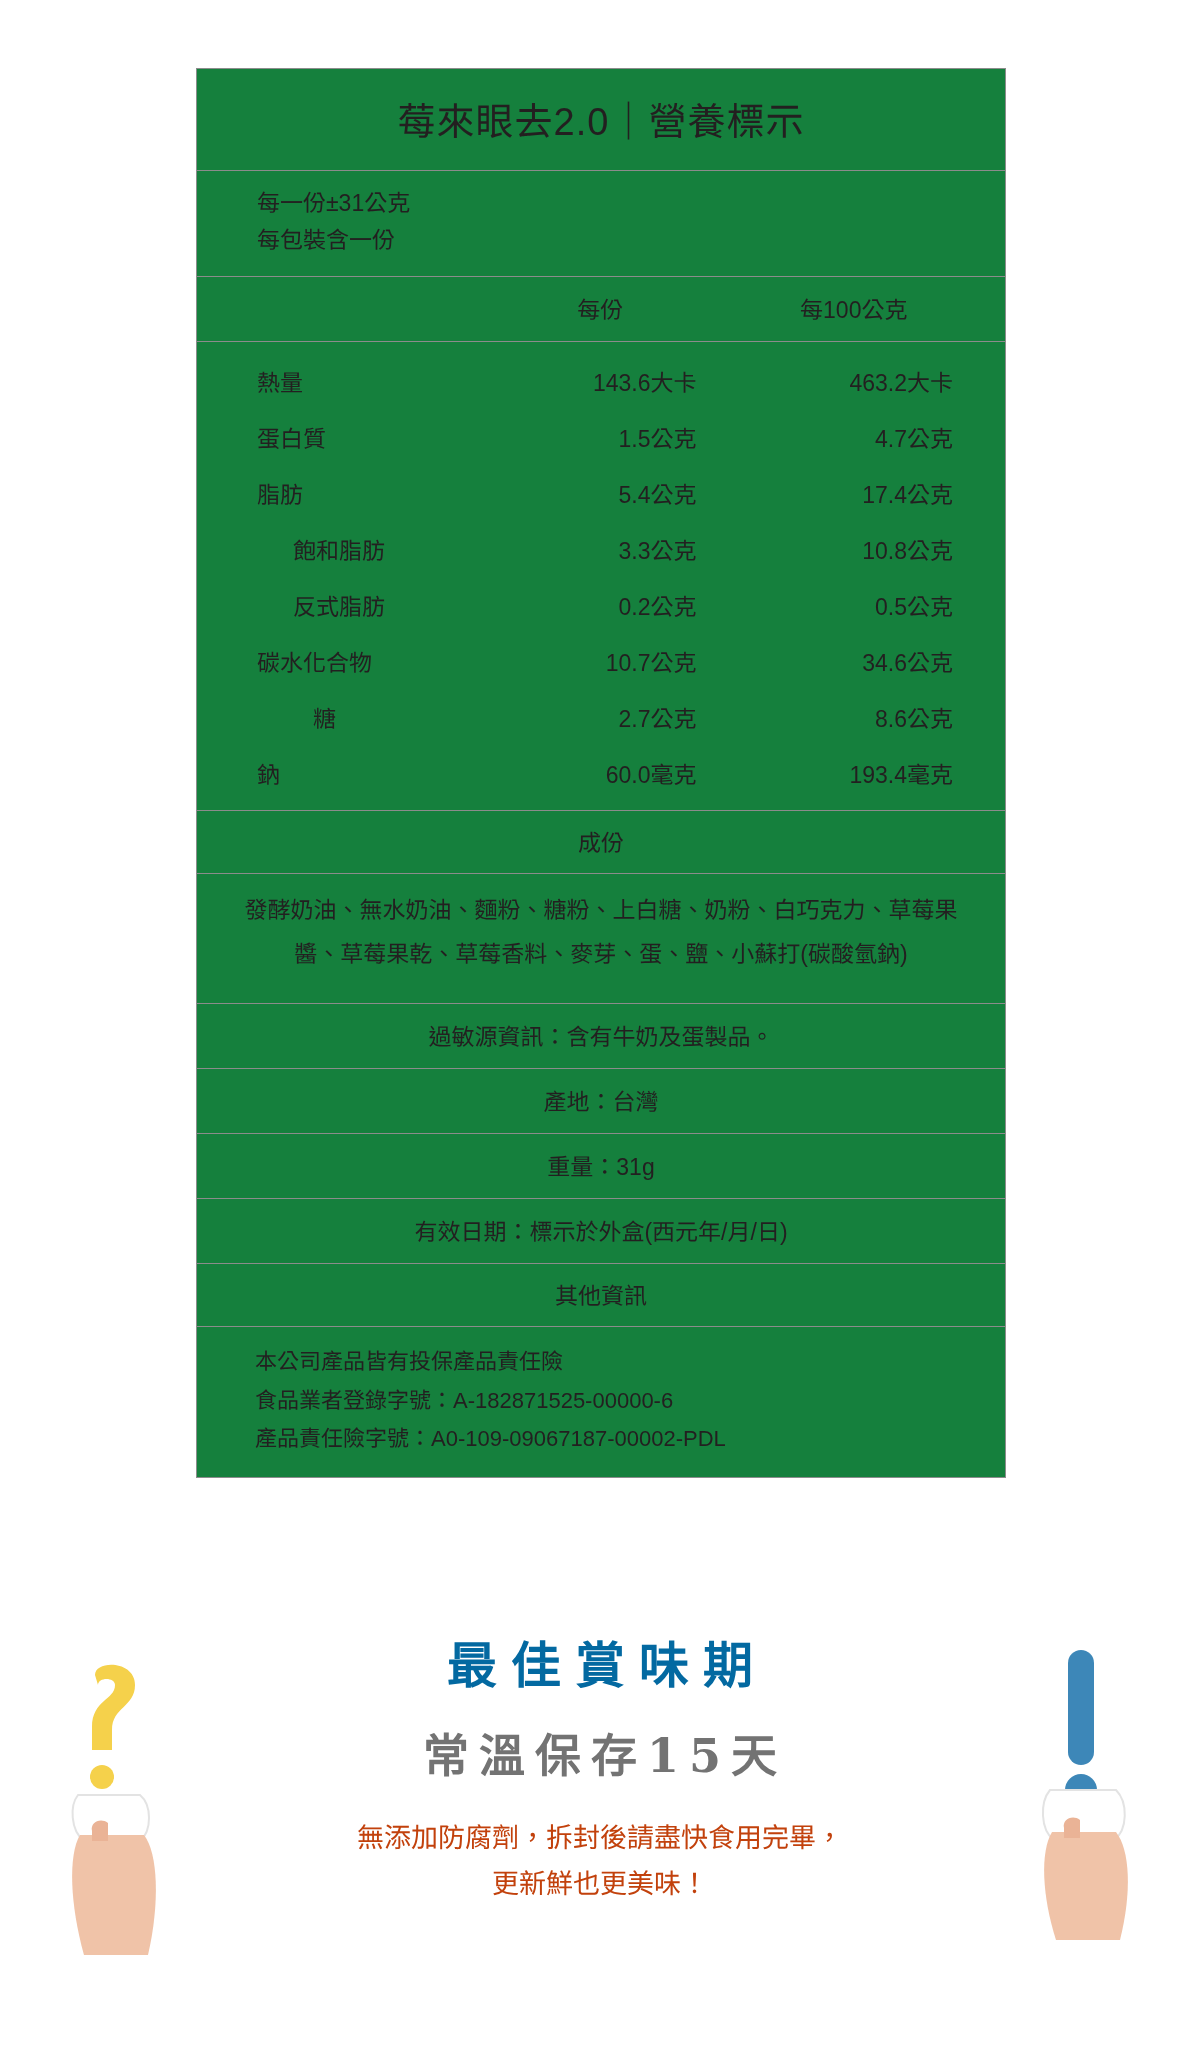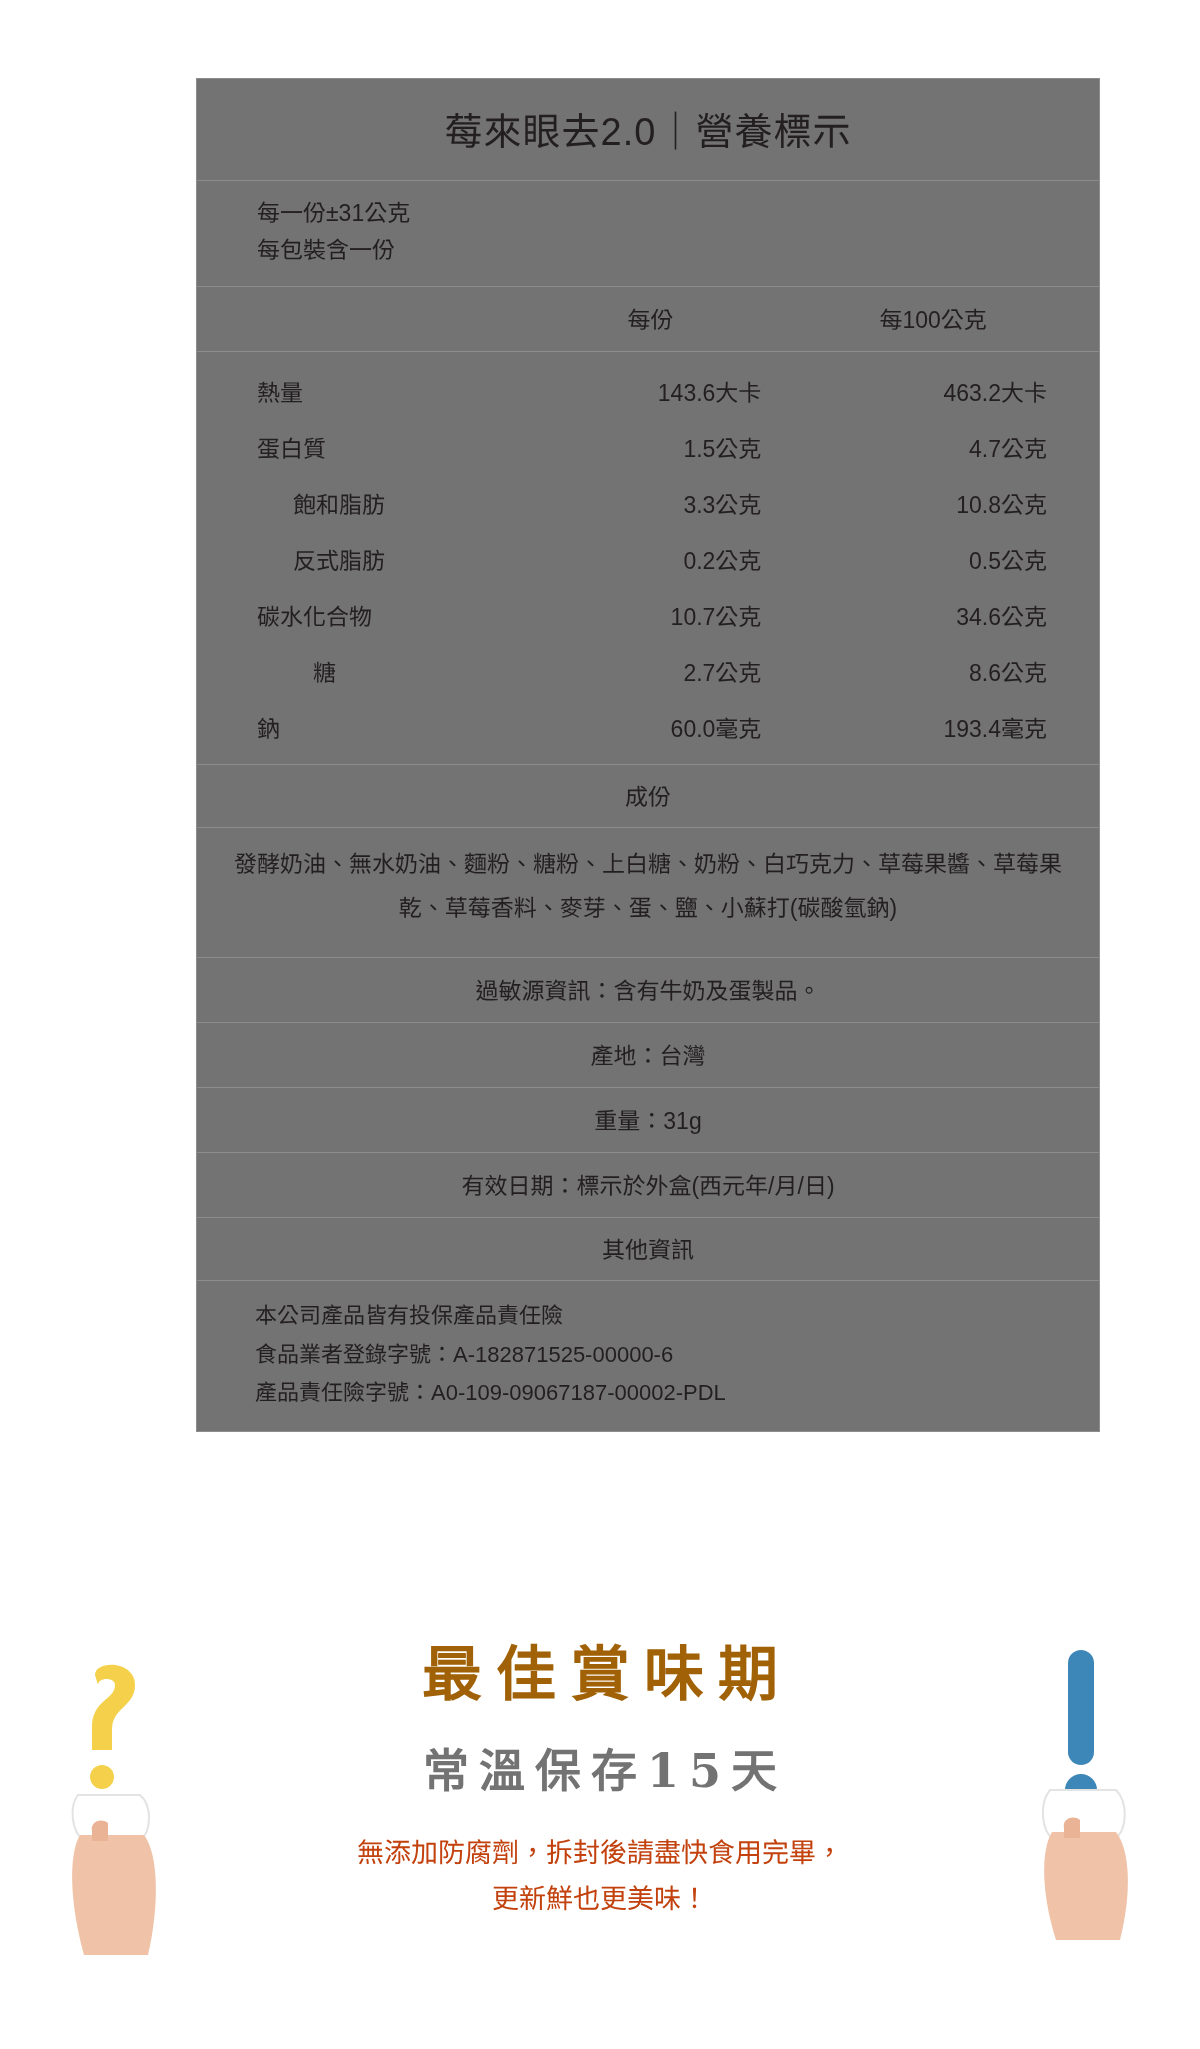--- a/index.html
+++ b/index.html
@@ -13,25 +13,25 @@
     font-family: "Liberation Sans", "DejaVu Sans", sans-serif;
     color: #231f20;
     position: relative;
     overflow: hidden;
   }
 
   
   .panel {
     position: absolute;
     left: 196px;
-    top: 78px;
-    width: 904px;
+    top: 68px;
+    width: 810px;
     border: 1px solid #8c8c8c;
     box-sizing: border-box;
-    background: #737373;
+    background: #15803d;
   }
 
   .row {
     border-bottom: 1px solid #8c8c8c;
     box-sizing: border-box;
   }
   .row:last-child { border-bottom: none; }
 
   .title-row {
     text-align: center;
@@ -110,22 +110,22 @@
   .promo {
     position: absolute;
     left: 0;
     top: 1625px;
     width: 1200px;
     text-align: center;
   }
   .promo-line1 {
     font-family: "DejaVu Serif", "Liberation Serif", serif;
     font-weight: bold;
-    color: #a16207;
-    font-size: 60px;
+    color: #0369a1;
+    font-size: 50px;
     letter-spacing: 14px;
     padding-left: 14px;
   }
   .promo-line2 {
     font-family: "DejaVu Serif", "Liberation Serif", serif;
     font-weight: bold;
     color: #737373;
     font-size: 46px;
     letter-spacing: 10px;
     padding-left: 10px;
@@ -174,20 +174,25 @@
           <td class="c-name">熱量</td>
           <td class="c-per">143.6大卡</td>
           <td class="c-hund">463.2大卡</td>
         </tr>
         <tr>
           <td class="c-name">蛋白質</td>
           <td class="c-per">1.5公克</td>
           <td class="c-hund">4.7公克</td>
         </tr>
         <tr>
+          <td class="c-name">脂肪</td>
+          <td class="c-per">5.4公克</td>
+          <td class="c-hund">17.4公克</td>
+        </tr>
+        <tr>
           <td class="c-name indent1">飽和脂肪</td>
           <td class="c-per">3.3公克</td>
           <td class="c-hund">10.8公克</td>
         </tr>
         <tr>
           <td class="c-name indent1">反式脂肪</td>
           <td class="c-per">0.2公克</td>
           <td class="c-hund">0.5公克</td>
         </tr>
         <tr>

